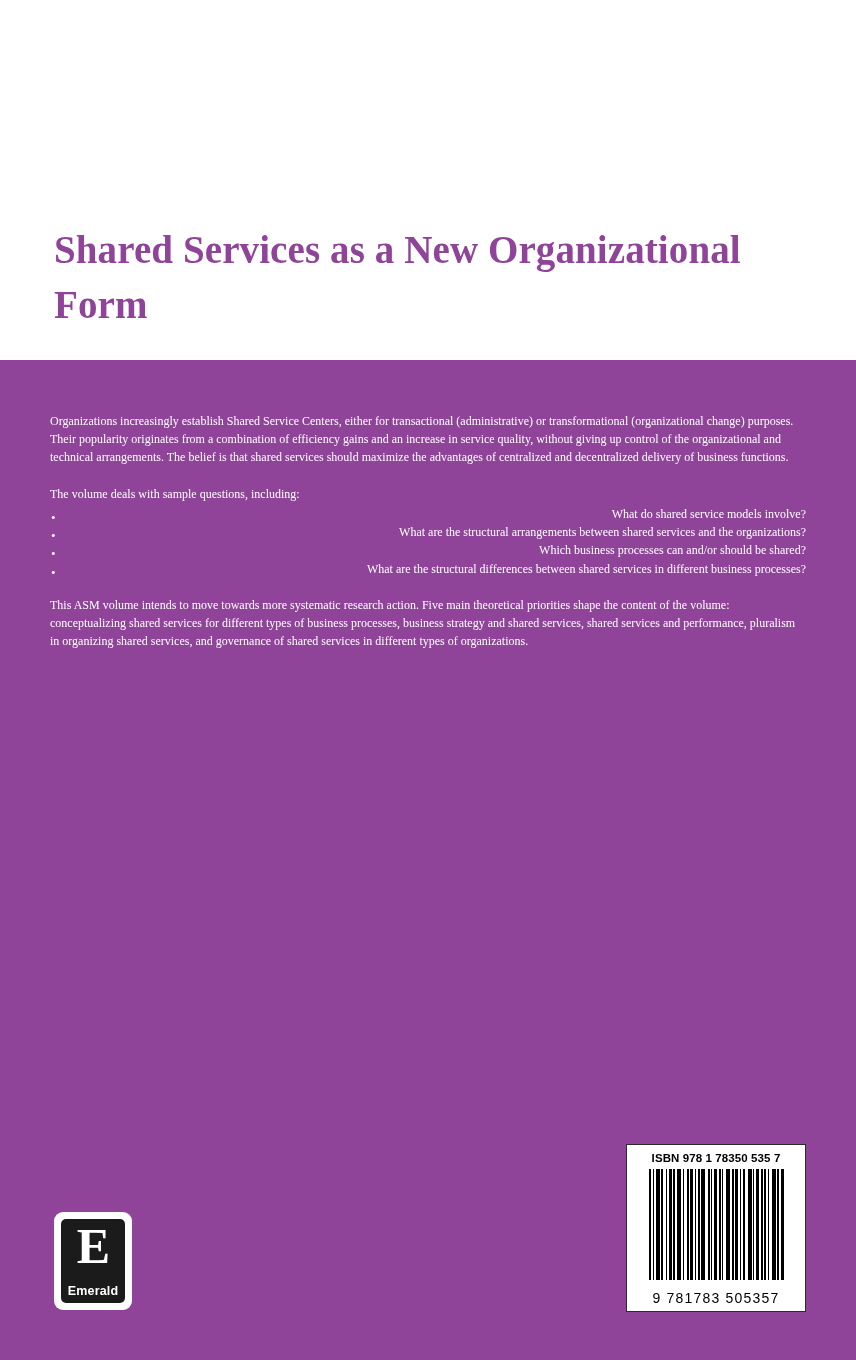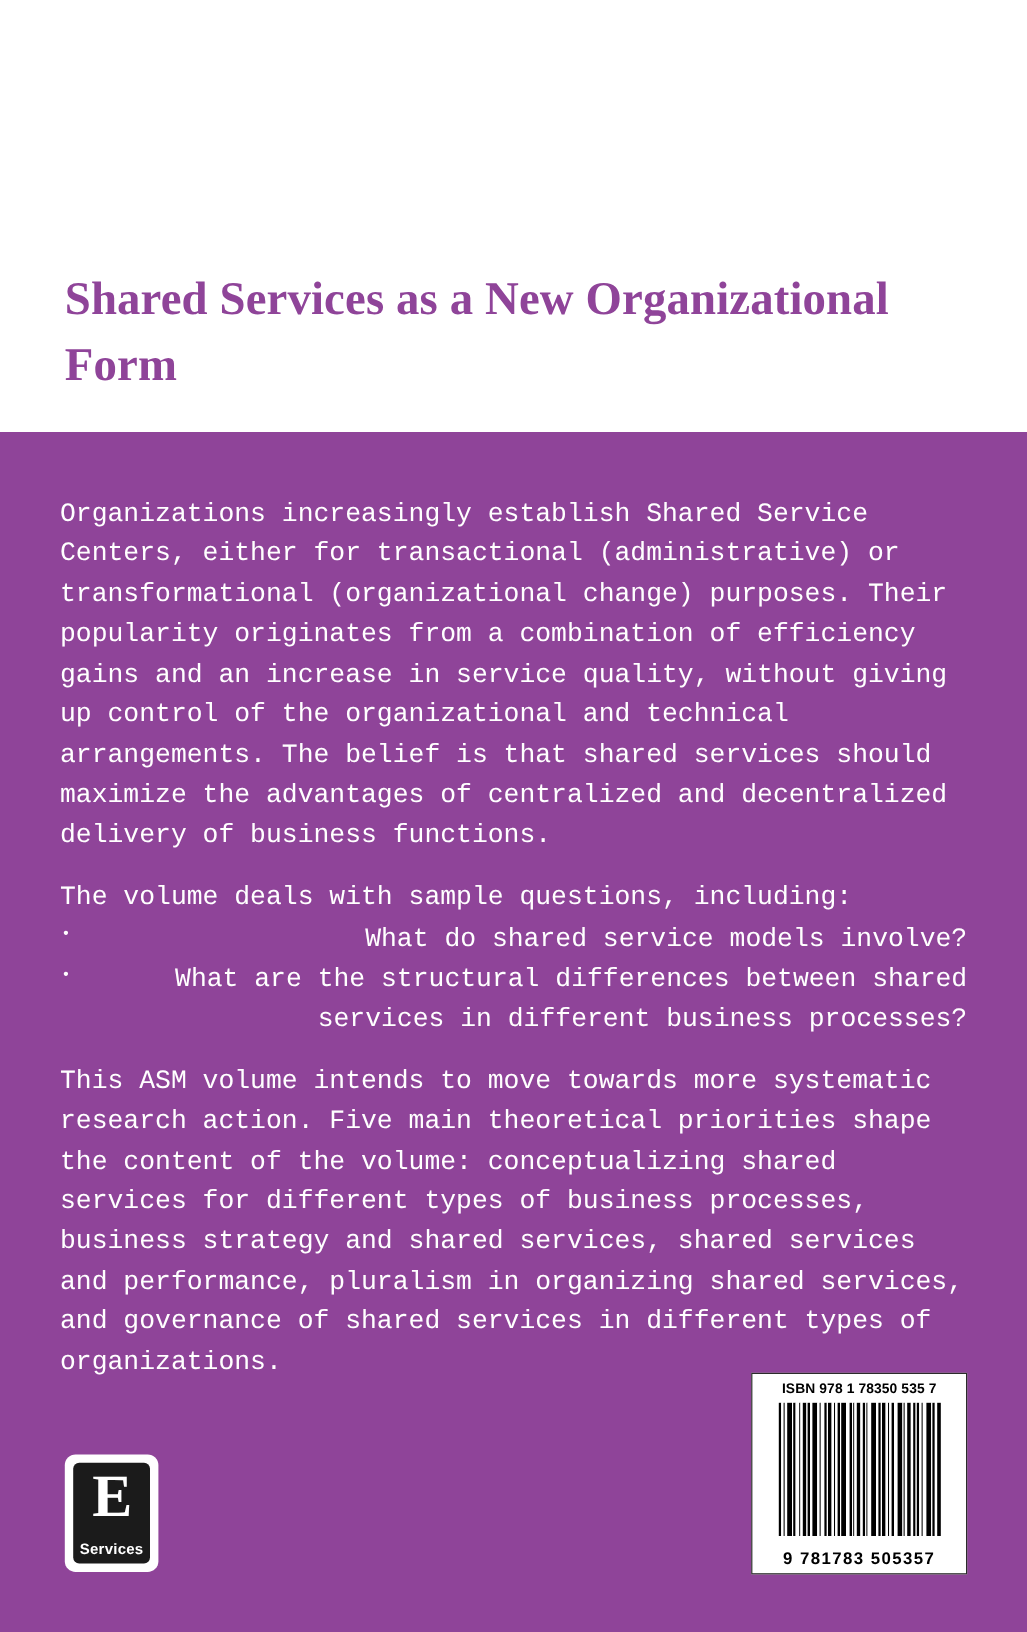--- a/index.html
+++ b/index.html
@@ -50,22 +50,22 @@
     width: 856px;
     height: 1000px;
     background: #8f4499;
   }
   .blurb {
     position: absolute;
     left: 50px;
     top: 52px;
     width: 756px;
     color: #ffffff;
-    font-family: Liberation Mono, monospace;
-    font-size: 22px;
+    font-family: Liberation Serif, serif;
+    font-size: 12px;
     line-height: 1.52;
   }
   .blurb p {
     margin: 0 0 18px 0;
   }
   .blurb ul {
     margin: 0 0 18px 0;
     padding: 0;
     list-style: none;
     text-align: right;
@@ -176,21 +176,21 @@
     gap: 0;
     padding: 0 2px;
   }
   .bars span {
     display: block;
     background: #000000;
   }
   .barcode-digits {
     font-family: "Liberation Sans", sans-serif;
     font-size: 14px;
-    font-weight: bold;
+    font-weight: normal;
     color: #000000;
     text-align: center;
     letter-spacing: 1.2px;
     margin-top: 10px;
   }
 </style>
 </head>
 <body>
 
 <div class="cover">
@@ -201,31 +201,33 @@
 
   <div class="purple-band">
 
     <div class="blurb">
       <p>Organizations increasingly establish Shared Service Centers, either for transactional (administrative) or transformational (organizational change) purposes. Their popularity originates from a combination of efficiency gains and an increase in service quality, without giving up control of the organizational and technical arrangements. The belief is that shared services should maximize the advantages of centralized and decentralized delivery of business functions.</p>
 
       <p class="intro-line">The volume deals with sample questions, including:</p>
 
       <ul>
         <li>What do shared service models involve?</li>
+        <li>What are the structural arrangements between shared services and the organizations?</li>
+        <li>Which business processes can and/or should be shared?</li>
         <li>What are the structural differences between shared services in different business processes?</li>
       </ul>
 
       <p>This ASM volume intends to move towards more systematic research action. Five main theoretical priorities shape the content of the volume: conceptualizing shared services for different types of business processes, business strategy and shared services, shared services and performance, pluralism in organizing shared services, and governance of shared services in different types of organizations.</p>
     </div>
 
     <div class="logo-block">
       <div class="logo-mark">
         <div class="logo-inner">
           <div class="logo-e">E</div>
-          <div class="logo-word">Services</div>
+          <div class="logo-word">Emerald</div>
         </div>
       </div>
     </div>
 
     <div class="barcode-box">
       <div class="isbn-text">ISBN 978 1 78350 535 7</div>
       <div class="bars">
         <span style="width:2px"></span>
           <span style="width:2px;background:#fff"></span>
         <span style="width:1px"></span>

